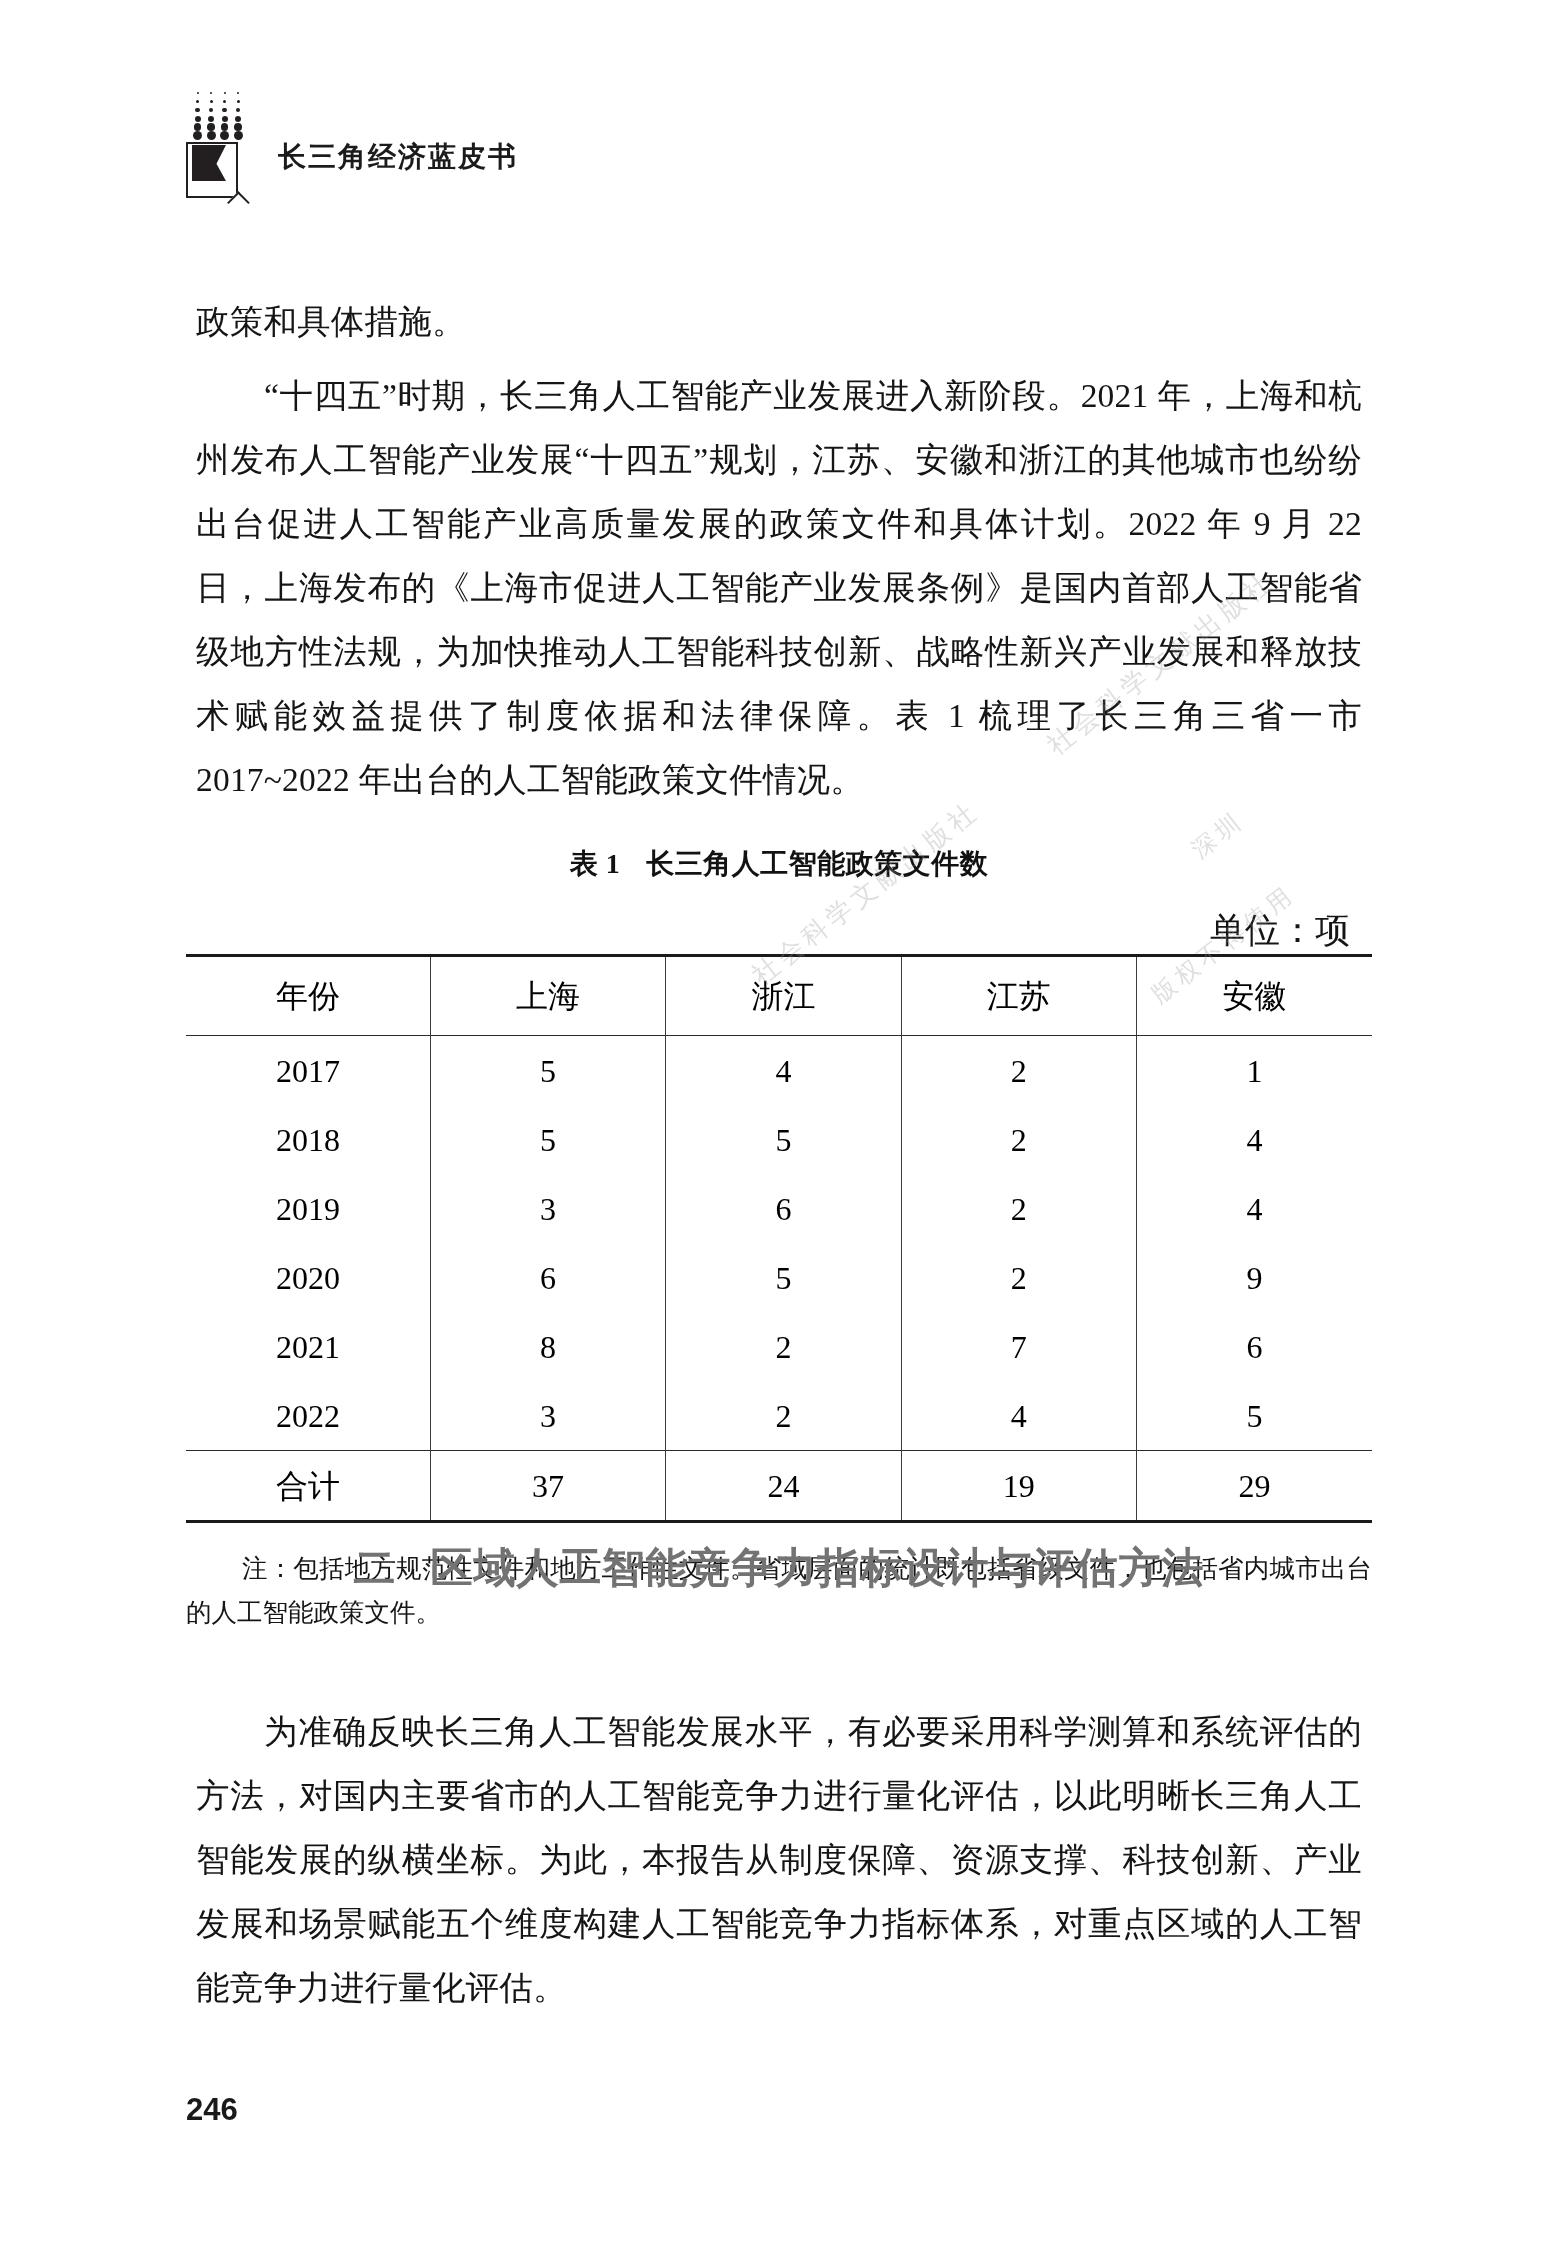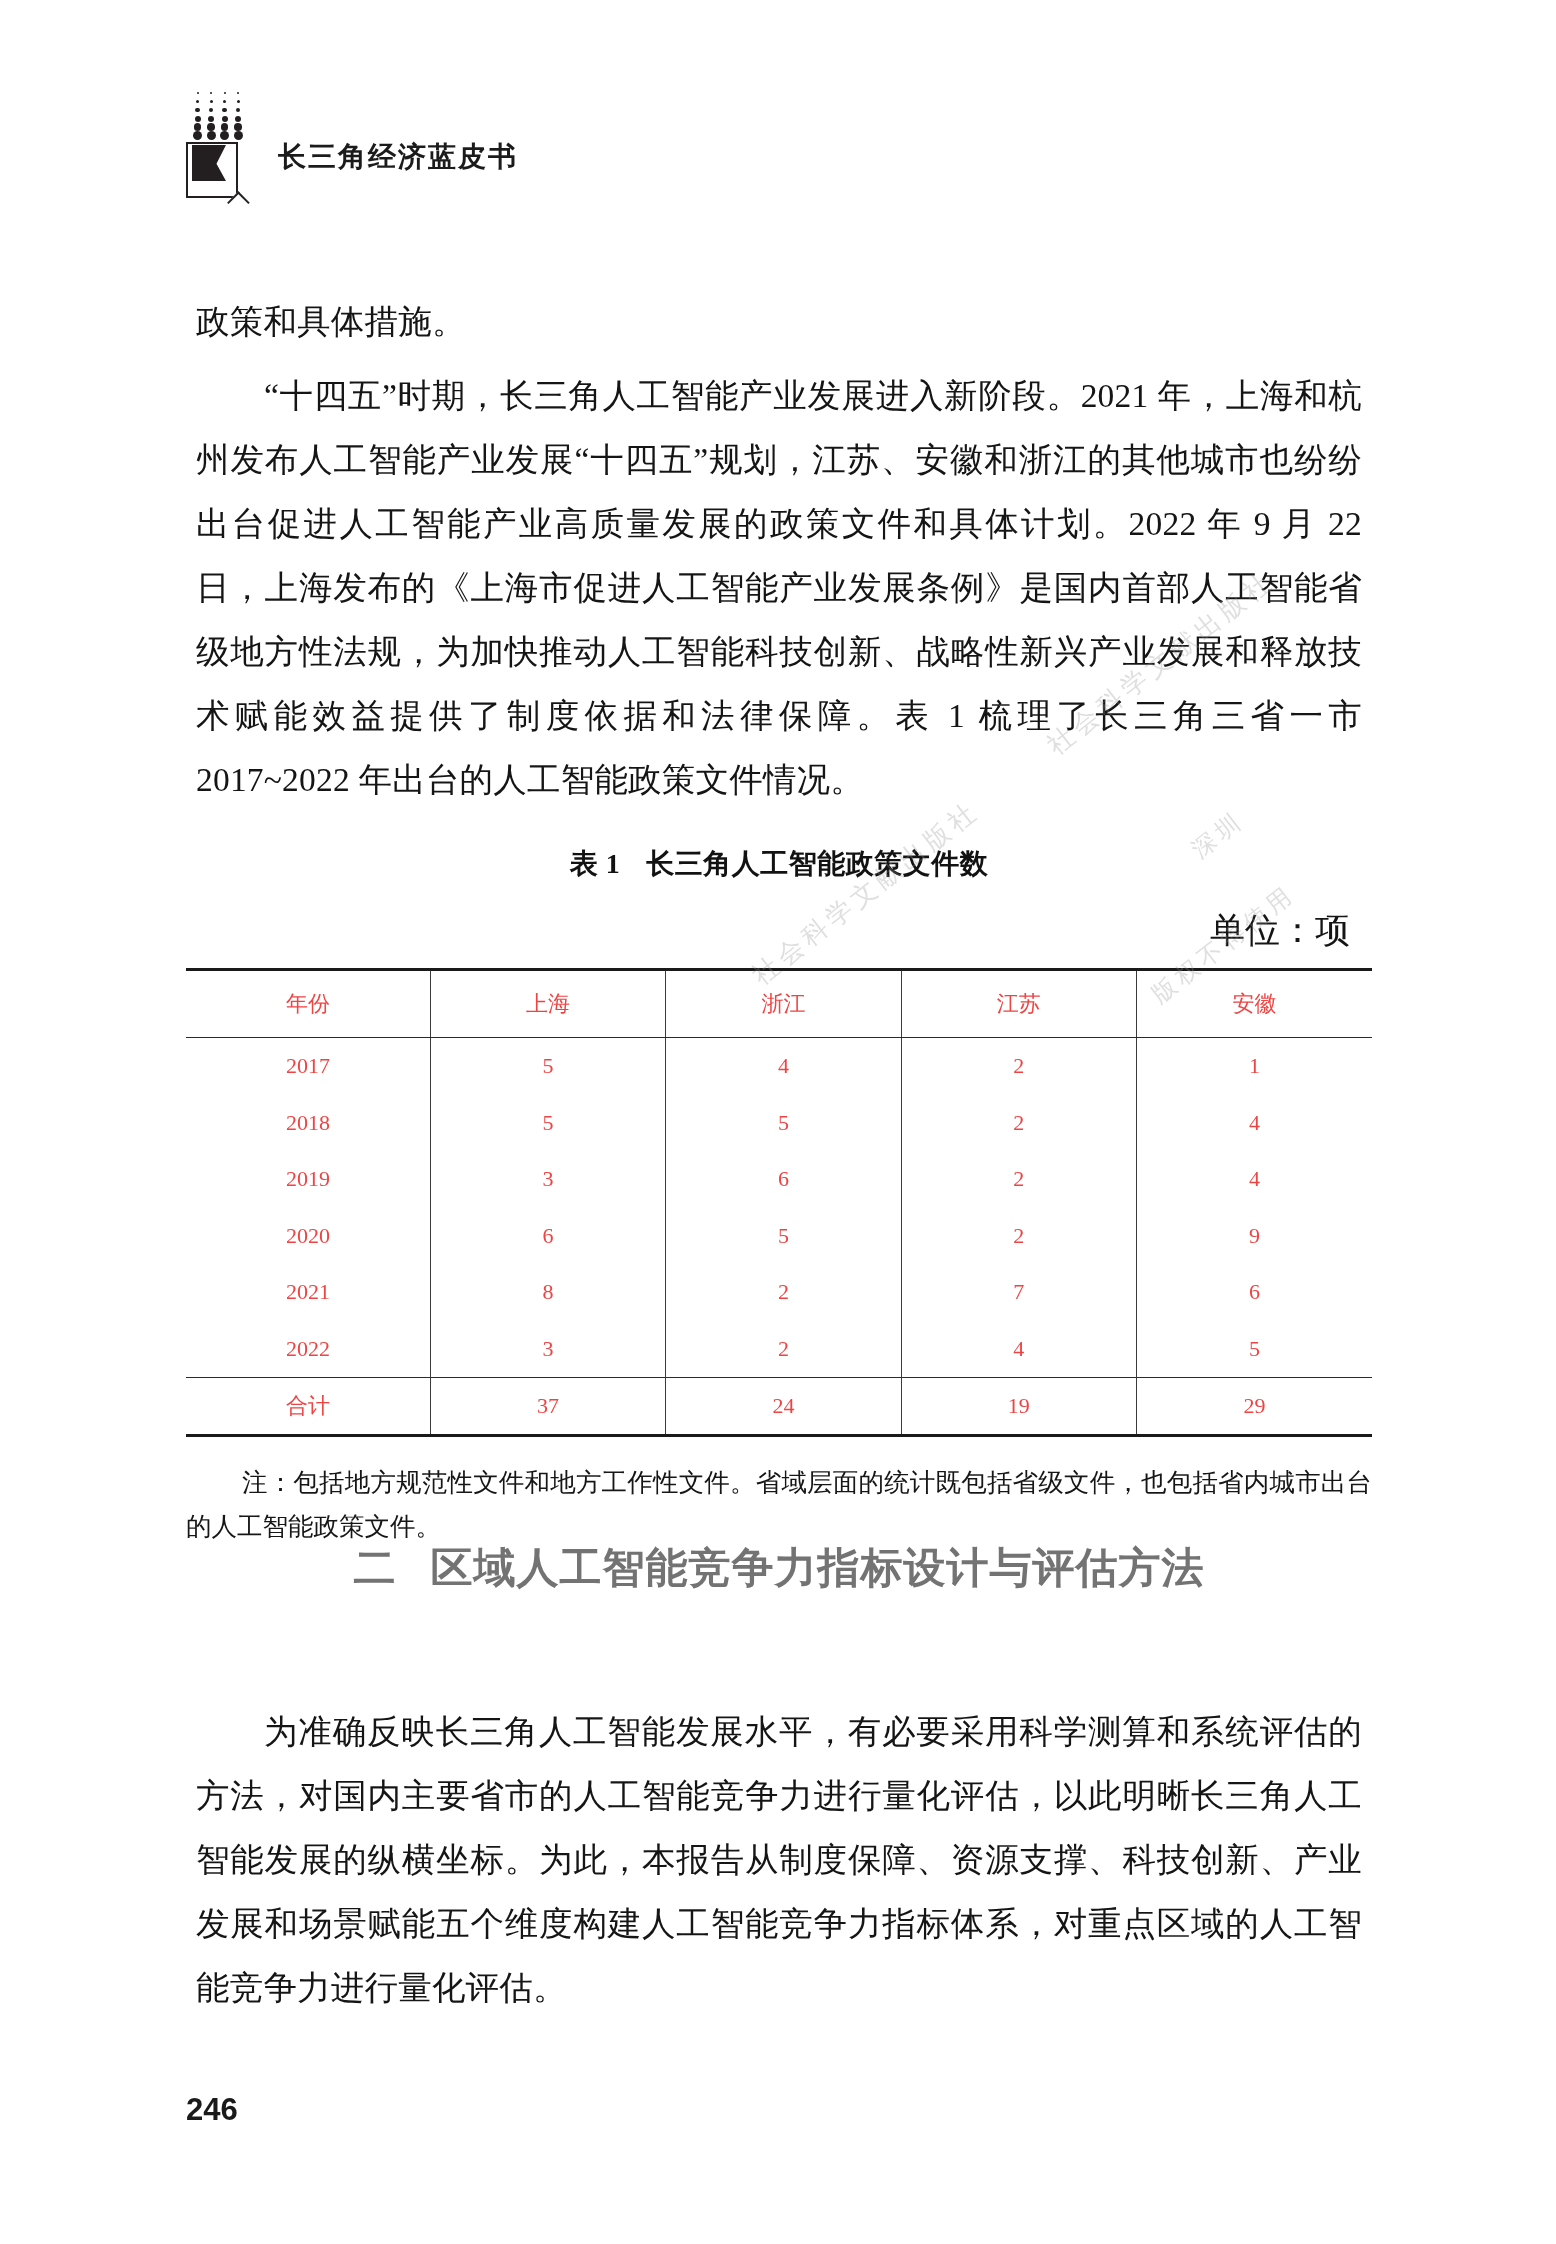--- a/index.html
+++ b/index.html
@@ -150,23 +150,23 @@
   .table-unit {
     font-size: 35px;
     text-align: right;
     margin-top: 24px;
     padding-right: 22px;
     color: #151515;
   }
   table.data-table {
     width: 100%;
     border-collapse: collapse;
-    margin-top: 14px;
-    font-size: 22px;
-    color: #ef4444;
+    margin-top: 0;
+    font-size: 32px;
+    color: #000000;
   }
   table.data-table td {
     text-align: center;
     padding: 14.5px 0;
     border-left: 1.6px solid #3b3b3b;
     line-height: 1.25;
   }
   table.data-table td:first-child {
     border-left: none;
   }

